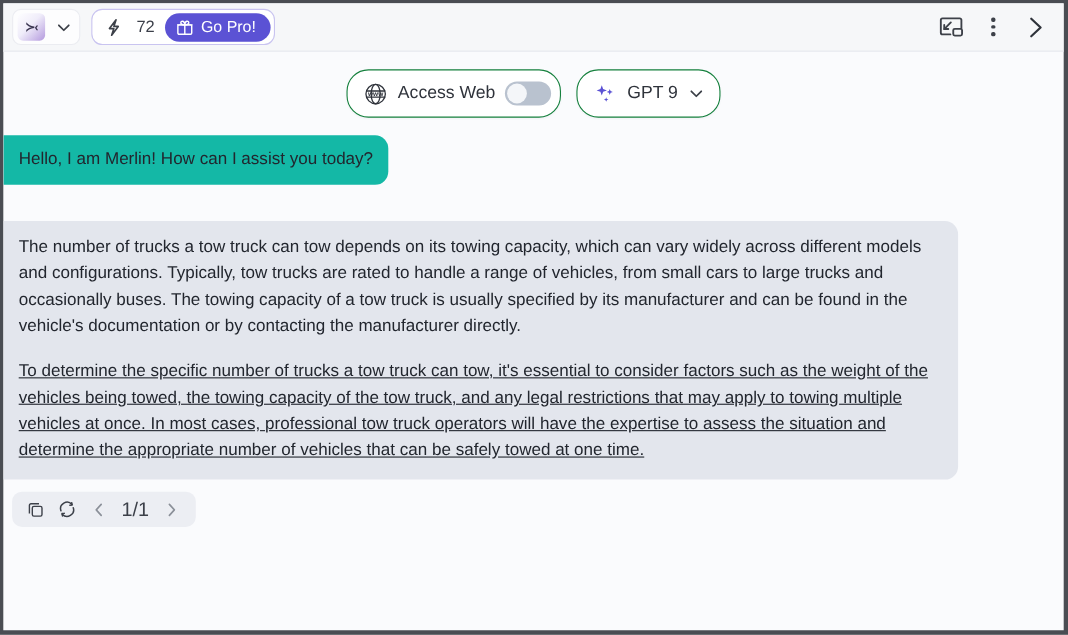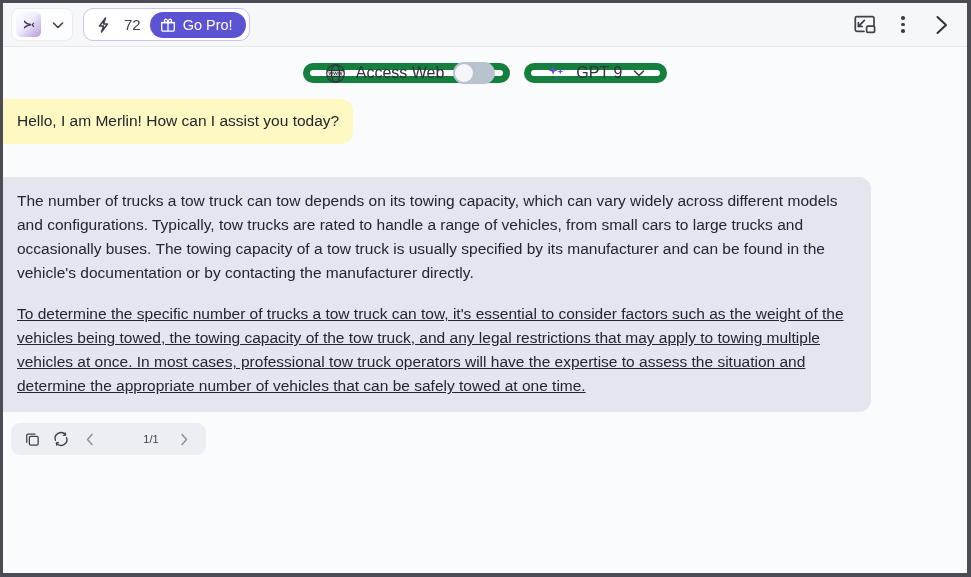--- a/index.html
+++ b/index.html
@@ -142,23 +142,23 @@
     display: flex;
     justify-content: center;
     align-items: center;
     gap: 14px;
     padding: 16px 0 10px 0;
   }
   .chip {
     display: flex;
     align-items: center;
     background: #ffffff;
-    border: 7px solid #15803d;
+    border: 1px solid #15803d;
     border-radius: 20px;
-    height: 20px;
+    height: 44px;
     box-sizing: border-box;
     box-shadow: 0 1px 2px rgba(40,45,70,0.05);
     cursor: pointer;
   }
   .chip-web {
     gap: 9px;
     padding: 0 8px 0 14px;
   }
   .chip-model {
     gap: 9px;
@@ -198,21 +198,21 @@
   .msg-row.left { justify-content: flex-start; }
   .msg-row.right { justify-content: flex-end; }
 
   .bubble {
     font-size: 15.5px;
     line-height: 1.55;
     color: #22262e;
     box-sizing: border-box;
   }
   .bubble-greeting {
-    background: #fef9c3;
+    background: #14b8a6;
     border-radius: 0 12px 12px 0;
     padding: 10px 14px 11px 14px;
     max-width: 392px;
     margin-top: 6px;
     text-align: right;
   }
   .bubble-user {
     background: #e5ecfa;
     border-radius: 12px 0 0 12px;
     padding: 10px 13px 11px 16px;
@@ -245,26 +245,25 @@
   }
   .act-btn {
     width: 24px;
     height: 22px;
     display: flex;
     align-items: center;
     justify-content: center;
     cursor: pointer;
   }
   .pager-num {
-    font-size: 11px;
+    font-size: 18px;
     color: #3c4049;
     padding: 0 3px;
     min-width: 26px;
     text-align: center;
-    margin-left: 28px;
   }
   svg { display: block; }
 </style>
 </head>
 <body>
 
 <div class="app-frame">
 
   <div class="header">
     <div class="hdr-left">

